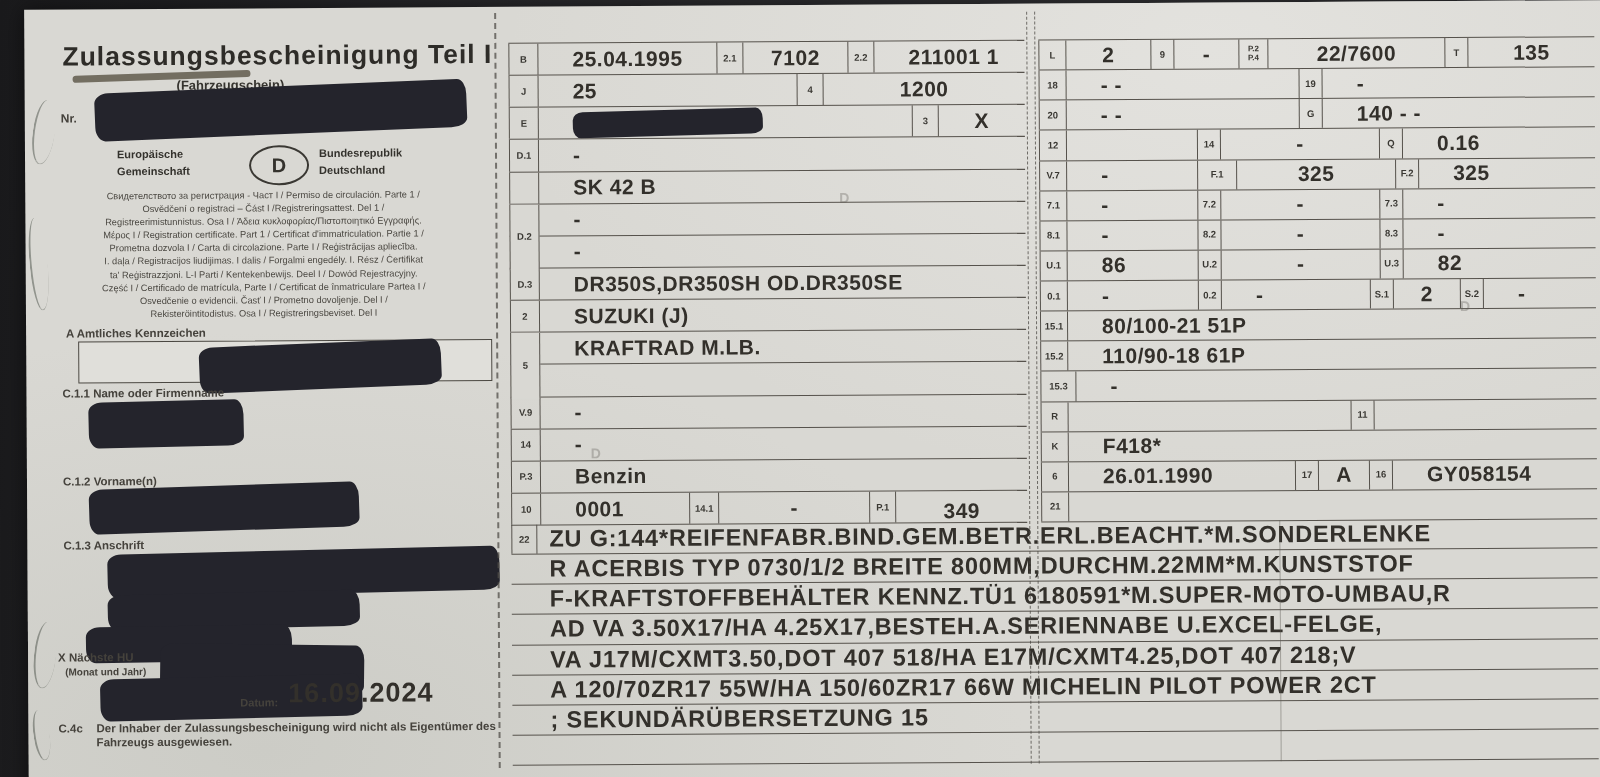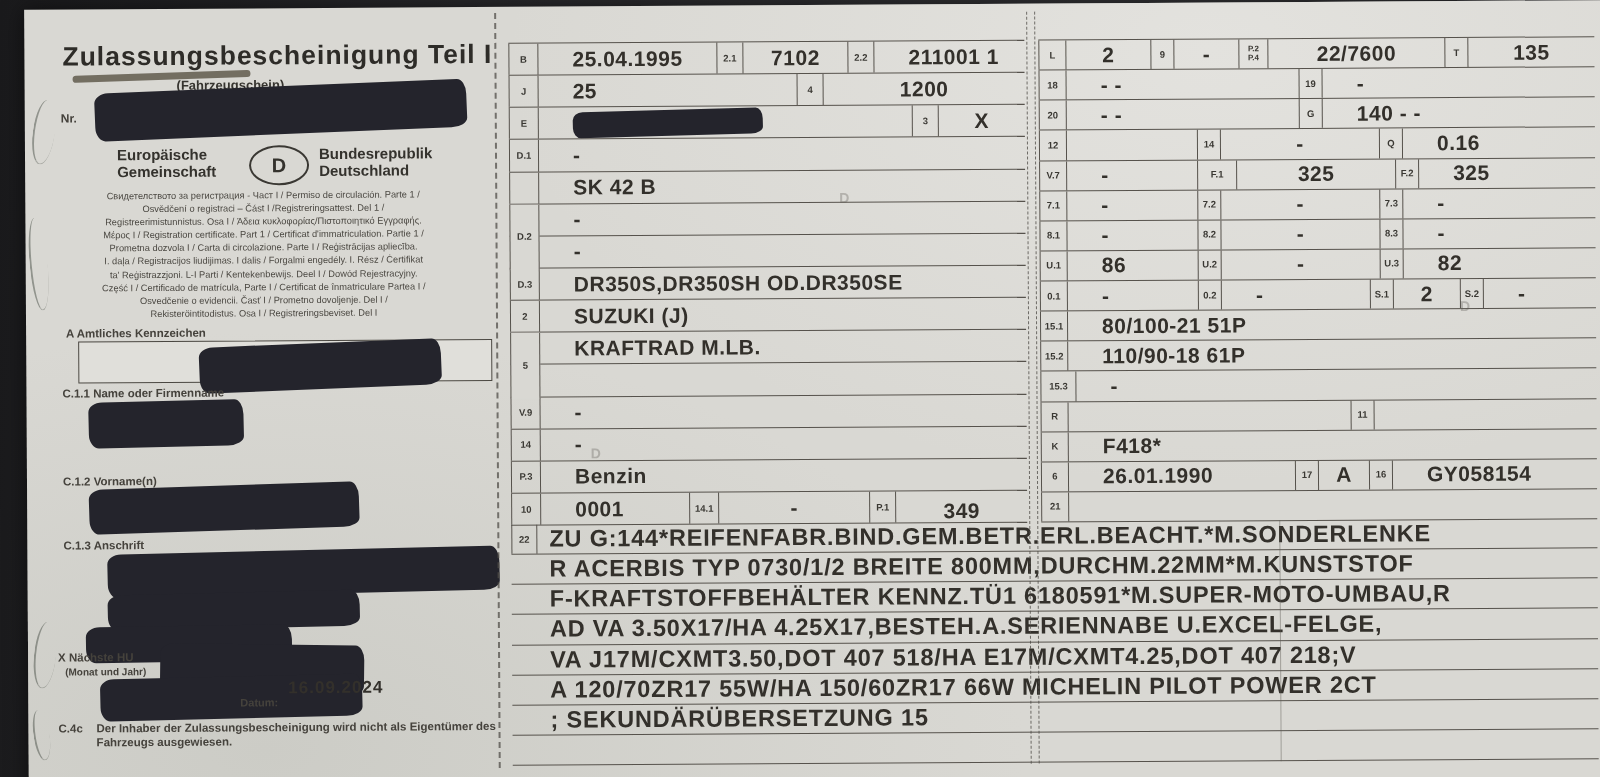--- a/index.html
+++ b/index.html
@@ -18,28 +18,28 @@
       var(--paper);
     transform:rotate(-0.35deg);transform-origin:60% 40%;
     box-shadow:0 0 22px rgba(0,0,0,.55);}
   
   .abs{position:absolute;}
   .title{font-size:26.5px;font-weight:bold;color:#2e2c28;letter-spacing:1px;white-space:nowrap;}
   .smudge{background:#564f41;opacity:.78;border-radius:4px;transform:rotate(-1.6deg);}
   .subtitle{font-size:13px;font-weight:bold;color:#36342f;}
   .lab{font-size:11.5px;font-weight:bold;color:#45423c;white-space:nowrap;}
   .lab.small{font-size:10px;}
-  .euline{font-size:15px;font-weight:bold;color:#34322d;white-space:pre-line;line-height:17px;}
+  .euline{font-size:11px;font-weight:bold;color:#34322d;white-space:pre-line;line-height:17px;}
   .oval{width:56px;height:36px;border:2.4px solid #3a3833;border-radius:50%;
     display:flex;align-items:center;justify-content:center;font-size:20px;font-weight:bold;color:#34322d;}
   .multi-block{width:452px;text-align:center;font-size:9.3px;line-height:13.1px;color:#4a4741;font-weight:500;}
   .plate-box{border:1.6px solid #4a4741;background:#e0dfda;}
   .redact{position:absolute;background:#24242c;border-radius:14px 9px 16px 10px/10px 15px 9px 14px;
     transform:rotate(-2deg);}
-  .datum-big{font-size:17px;font-weight:bold;color:#33302b;letter-spacing:1px;white-space:nowrap;}
+  .datum-big{font-size:27px;font-weight:bold;color:#33302b;letter-spacing:1px;white-space:nowrap;}
   .c4c{font-size:11.5px;font-weight:bold;color:#45423c;line-height:14px;}
   .squiggle{border-left:2px solid rgba(75,80,72,.5);border-bottom:1px solid rgba(75,80,72,.35);
     border-radius:50%;}
   
   .tcol{position:absolute;display:flex;flex-direction:column;border-top:1.6px solid var(--line);}
   .tcol.noTop{border-top:none;}
   .trow{display:flex;flex:1;border-bottom:1.6px solid var(--line);align-items:stretch;min-height:0;}
   .lbl{border-left:1.5px solid var(--line);border-right:1.5px solid var(--line);
     display:flex;align-items:center;justify-content:center;text-align:center;
     font-size:9.5px;font-weight:bold;color:var(--lblink);white-space:pre-line;line-height:1.05;

